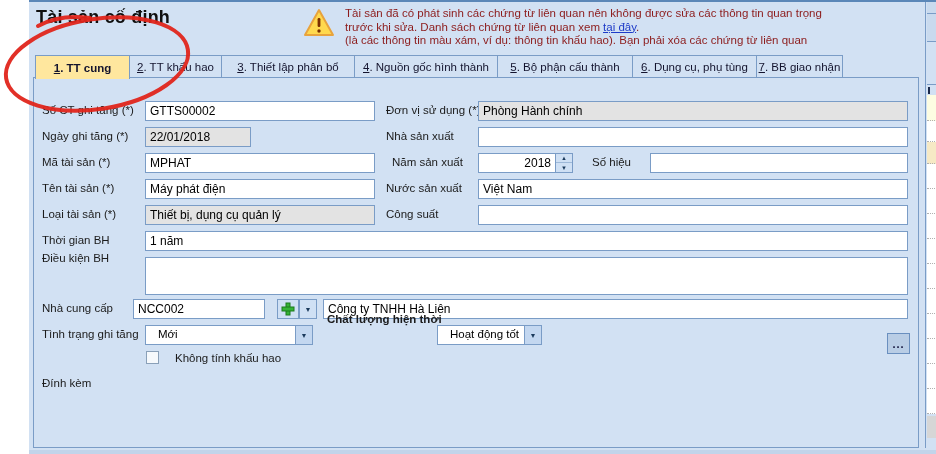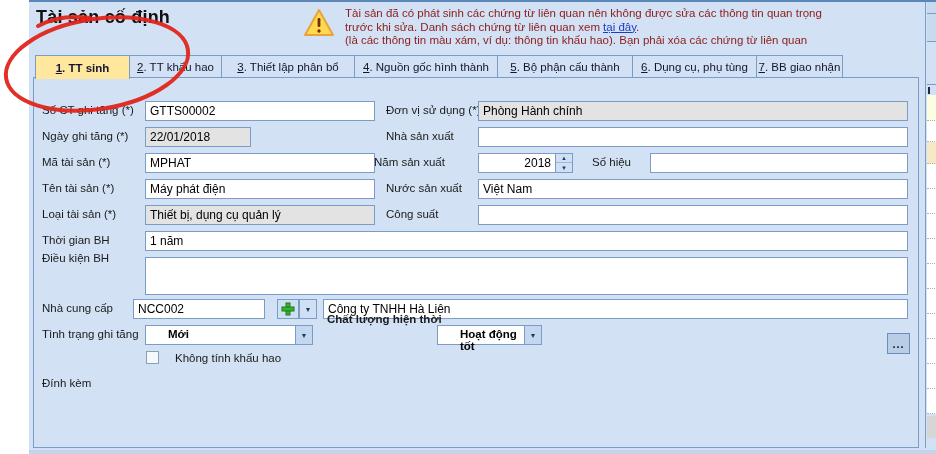--- a/index.html
+++ b/index.html
@@ -33,21 +33,21 @@
          font-family:"Liberation Sans", sans-serif; font-size:12px; color:#000; padding:1px 4px; }
   .inp.gray { background:#e3e3e3; }
   .inp.num { text-align:right; }
   textarea.inp { resize:none; height:38px; line-height:13px; }
 
   .spin { position:absolute; width:17px; height:20px; border:1px solid #7a9cc6; border-left:0; background:#cfe0f4; }
   .spin div { height:9px; display:flex; align-items:center; justify-content:center; font-size:6px; color:#1b3a5c; cursor:pointer; }
   .spin div:first-child { border-bottom:1px solid #9db8d8; }
 
   .sel { position:absolute; height:20px; border:1px solid #7a9cc6; background:#fff;
-         font-size:11.5px; color:#000; padding:2px 20px 0 22px; cursor:pointer;font-weight:bold; }
+         font-size:11.5px; color:#000; padding:2px 20px 0 12px; cursor:pointer; }
   .sel .arr { position:absolute; right:0; top:0; bottom:0; width:17px; background:#c3d7f0;
               border-left:1px solid #7a9cc6; display:flex; align-items:center; justify-content:center;
               font-size:7px; color:#1b3a5c; }
 
   .mini-btn { position:absolute; height:20px; border:1px solid #7a9cc6; background:#cfe0f4;
               display:flex; align-items:center; justify-content:center; cursor:pointer; }
   .arrow-only { width:18px; font-size:7px; color:#1b3a5c; }
 
   .more-btn { position:absolute; left:887px; top:333px; width:23px; height:21px;
               background:#b9cde5; border:1px solid #6a8fbf; color:#10103a;
@@ -80,21 +80,21 @@
   </svg>
 
   <div class="warn-text">
     <div>Tài sản đã có phát sinh các chứng từ liên quan nên không được sửa các thông tin quan trọng</div>
     <div><span>trước khi sửa. Danh sách chứng từ liên quan xem</span><a class="warn-link">tại đây</a><span>.</span></div>
     <div>(là các thông tin màu xám, ví dụ: thông tin khấu hao). Bạn phải xóa các chứng từ liên quan</div>
   </div>
 
   <div class="tabbar">
     <div class="tab active" style="width:95px">
-        <span><u>1</u><span>. TT sinh</span></span>
+        <span><u>1</u><span>. TT cung</span></span>
       </div>
     <div class="tab" style="width:92px">
         <span><u>2</u><span>. TT khấu hao</span></span>
       </div>
     <div class="tab" style="width:133px">
         <span><u>3</u><span>. Thiết lập phân bổ</span></span>
       </div>
     <div class="tab" style="width:143px">
         <span><u>4</u><span>. Nguồn gốc hình thành</span></span>
       </div>
@@ -116,21 +116,21 @@
   <div class="lbl" style="left:386px; top:104px;">Đơn vị sử dụng (*)</div>
   <input class="inp gray" style="left: 478px; top: 101px; width: 430px;" readonly="" value="Phòng Hành chính">
 
   <div class="lbl" style="left:42px; top:130px;">Ngày ghi tăng (*)</div>
   <input class="inp gray" style="left: 145px; top: 127px; width: 106px;" readonly="" value="22/01/2018">
   <div class="lbl" style="left:386px; top:130px;">Nhà sản xuất</div>
   <input class="inp" style="left: 478px; top: 127px; width: 430px;" value="">
 
   <div class="lbl" style="left:42px; top:156px;">Mã tài sản (*)</div>
   <input class="inp" style="left: 145px; top: 153px; width: 230px;" value="MPHAT">
-  <div class="lbl" style="left:374px; top:156px;">Năm sản xuất</div>
+  <div class="lbl" style="left:392px; top:156px;">Năm sản xuất</div>
   <input class="inp num" style="left: 478px; top: 153px; width: 78px;" value="2018">
   <div class="spin" style="left:556px; top:153px;">
     <div>▲</div>
     <div>▼</div>
   </div>
   <div class="lbl" style="left:592px; top:156px;">Số hiệu</div>
   <input class="inp" style="left: 650px; top: 153px; width: 258px;" value="">
 
   <div class="lbl" style="left:42px; top:182px;">Tên tài sản (*)</div>
   <input class="inp" style="left: 145px; top: 179px; width: 230px;" value="Máy phát điện">

